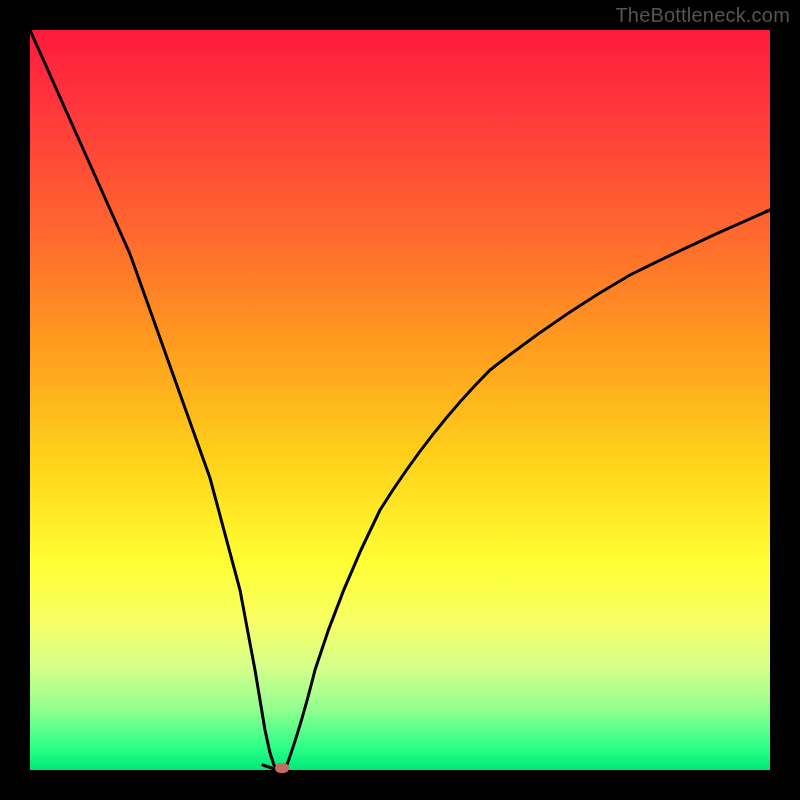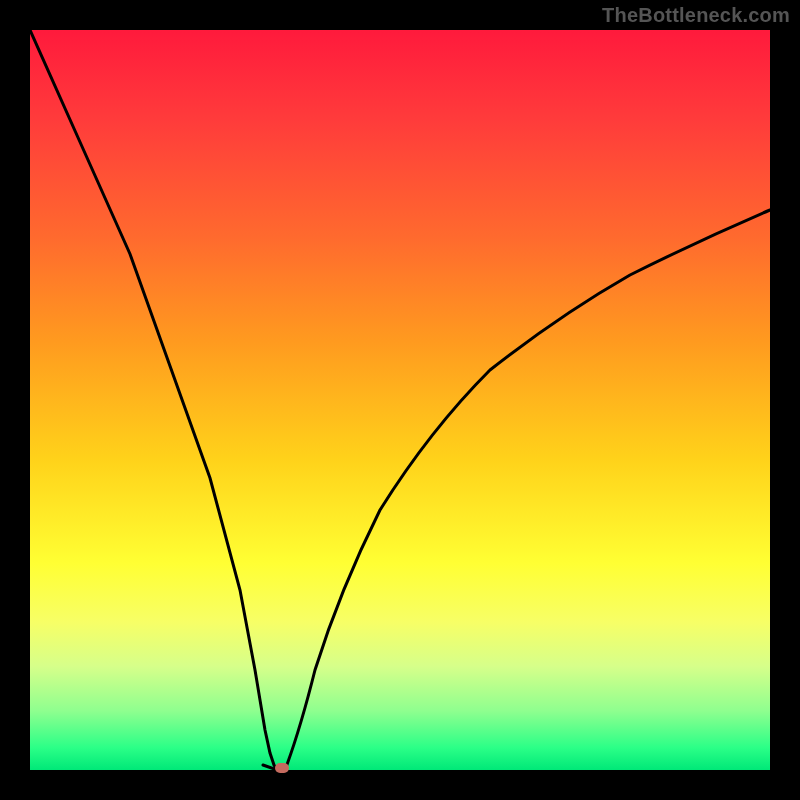--- a/index.html
+++ b/index.html
@@ -16,21 +16,21 @@
     height: 800px;
     position: relative;
     background: #000;
   }
   .watermark {
     position: absolute;
     top: 4px;
     right: 10px;
     color: #555;
     font-size: 20px;
-    font-weight: 700;
+    font-weight: 400;
     letter-spacing: 0.2px;
     z-index: 10;
     text-align: center;
   }
   .plot-outer {
     position: absolute;
     left: 30px;
     top: 30px;
     width: 740px;
     height: 740px;

